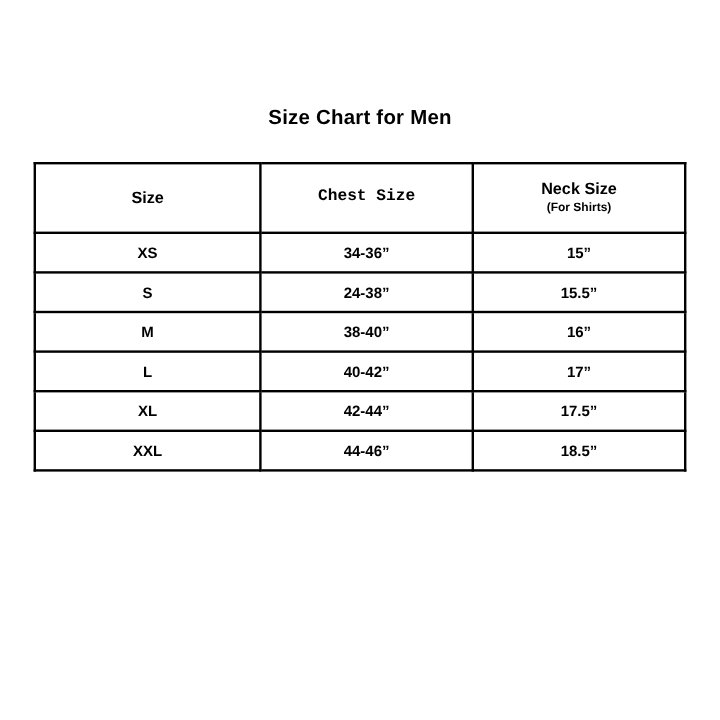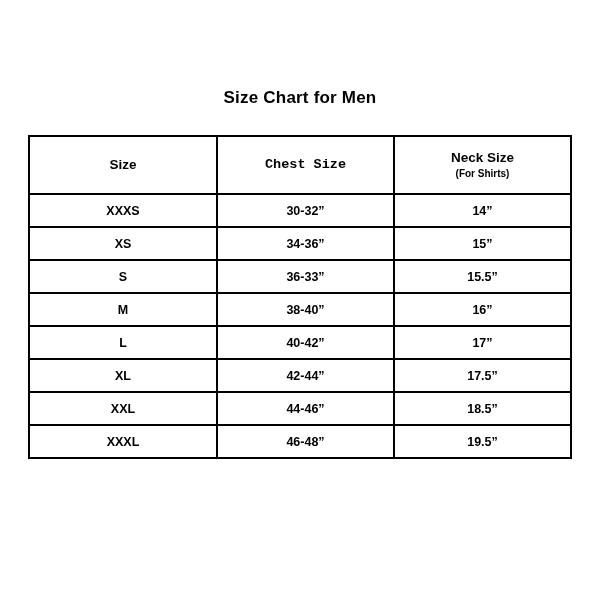--- a/index.html
+++ b/index.html
@@ -78,32 +78,27 @@
           <span>Chest Size</span>
         </th>
         <th class="col-neck">
           <span>Neck Size</span>
           <span class="head-sub">(For Shirts)</span>
         </th>
       </tr>
     </thead>
     <tbody>
       <tr>
-        <td>XXXS</td>
-        <td>30-32”</td>
-        <td>14”</td>
-      </tr>
-      <tr>
         <td>XS</td>
         <td>34-36”</td>
         <td>15”</td>
       </tr>
       <tr>
         <td>S</td>
-        <td>36-33”</td>
+        <td>24-38”</td>
         <td>15.5”</td>
       </tr>
       <tr>
         <td>M</td>
         <td>38-40”</td>
         <td>16”</td>
       </tr>
       <tr>
         <td>L</td>
         <td>40-42”</td>
@@ -112,21 +107,16 @@
       <tr>
         <td>XL</td>
         <td>42-44”</td>
         <td>17.5”</td>
       </tr>
       <tr>
         <td>XXL</td>
         <td>44-46”</td>
         <td>18.5”</td>
       </tr>
-      <tr>
-        <td>XXXL</td>
-        <td>46-48”</td>
-        <td>19.5”</td>
-      </tr>
     </tbody>
   </table>
 
 </div>
 
 </body></html>

